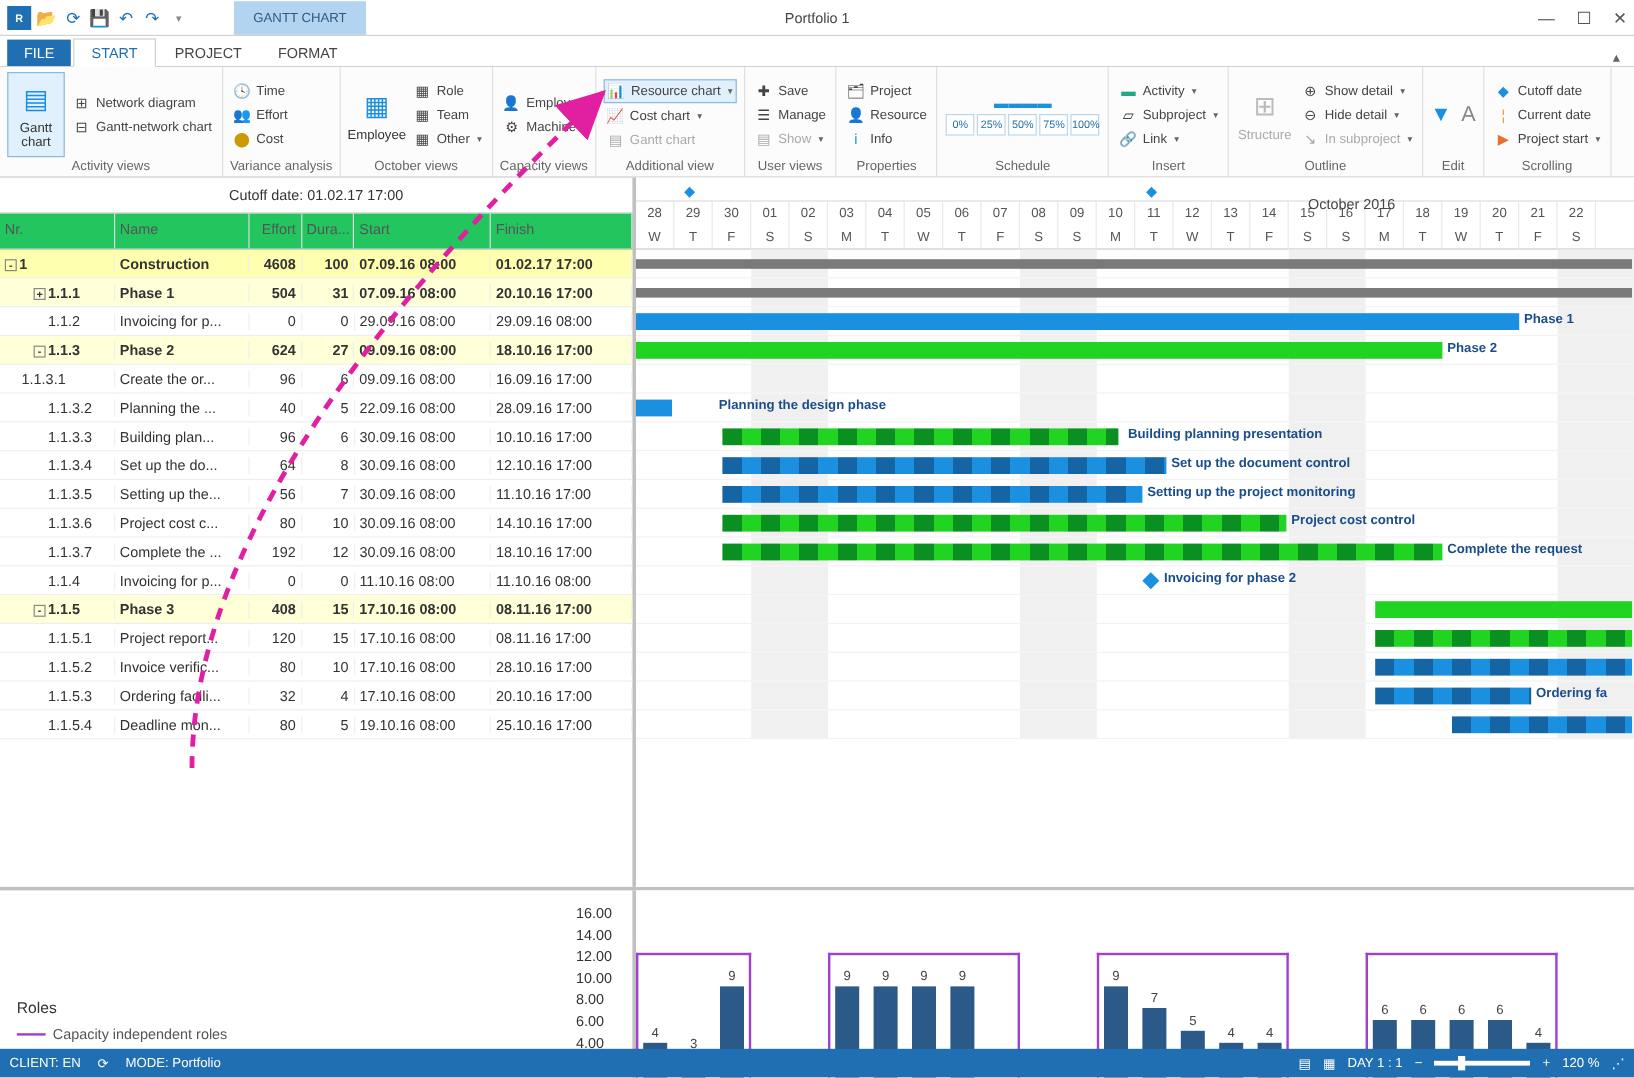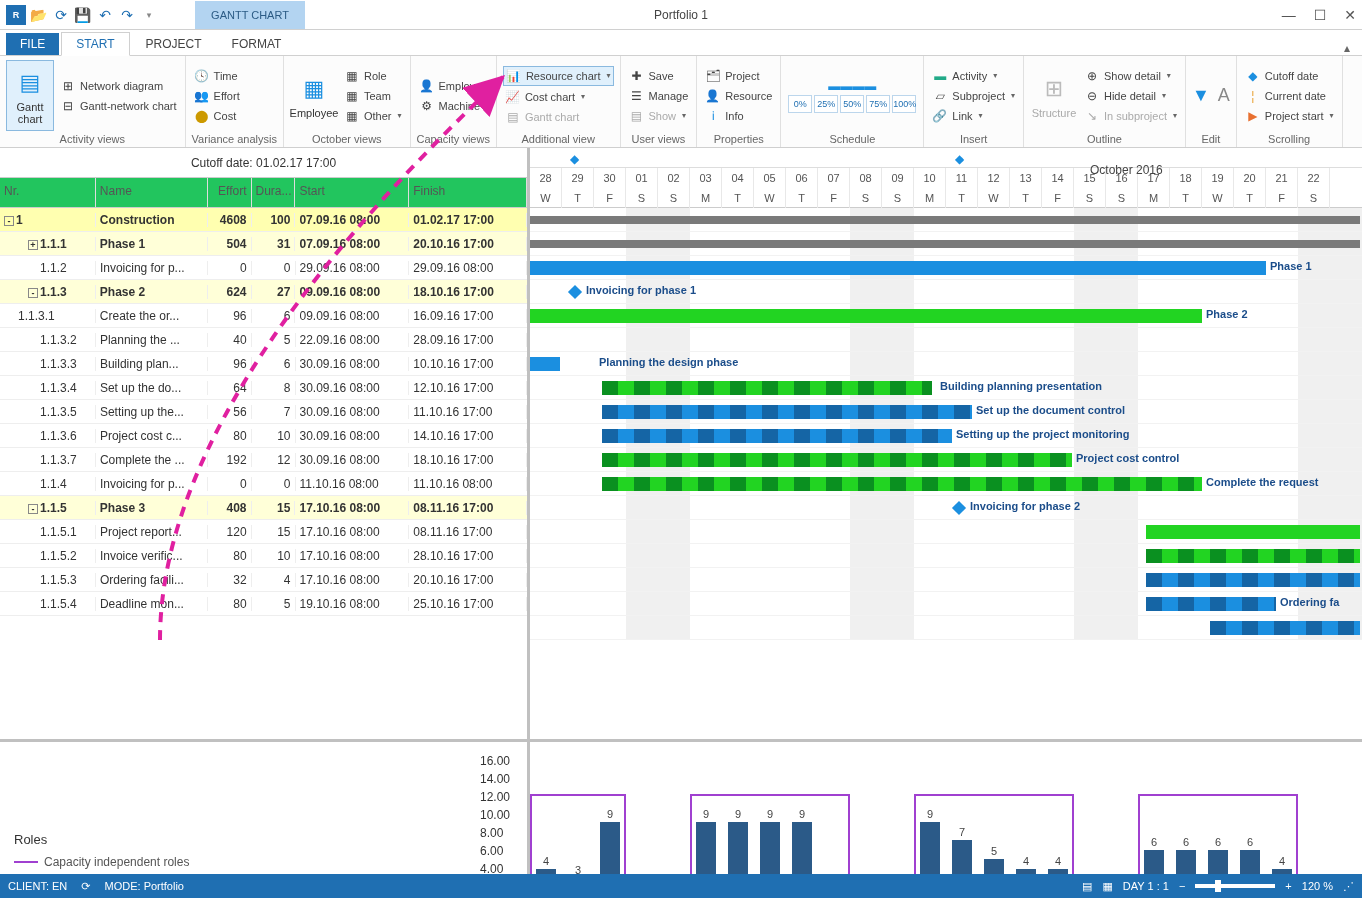--- a/index.html
+++ b/index.html
@@ -569,28 +569,20 @@
           <div class="weekend" style="left: 768px; width: 64px;"></div>
           <div class="bar summary" style="left: 0px; width: 830px;"></div>
         </div>
         <div class="gb-row">
           <div class="weekend" style="left: 96px; width: 64px;"></div>
           <div class="weekend" style="left: 320px; width: 64px;"></div>
           <div class="weekend" style="left: 544px; width: 64px;"></div>
           <div class="weekend" style="left: 768px; width: 64px;"></div>
           <div class="bar blue" style="left: 0px; width: 736px;"></div>
           <div class="bar-label" style="left: 740px;">Phase 1</div>
-        </div>
-        <div class="gb-row">
-          <div class="weekend" style="left: 96px; width: 64px;"></div>
-          <div class="weekend" style="left: 320px; width: 64px;"></div>
-          <div class="weekend" style="left: 544px; width: 64px;"></div>
-          <div class="weekend" style="left: 768px; width: 64px;"></div>
-          <div class="marker" style="left: 40px;"></div>
-          <div class="bar-label" style="left: 56px;">Invoicing for phase 1</div>
         </div>
         <div class="gb-row">
           <div class="weekend" style="left: 96px; width: 64px;"></div>
           <div class="weekend" style="left: 320px; width: 64px;"></div>
           <div class="weekend" style="left: 544px; width: 64px;"></div>
           <div class="weekend" style="left: 768px; width: 64px;"></div>
           <div class="bar green" style="left: 0px; width: 672px;"></div>
           <div class="bar-label" style="left: 676px;">Phase 2</div>
         </div>
         <div class="gb-row">

